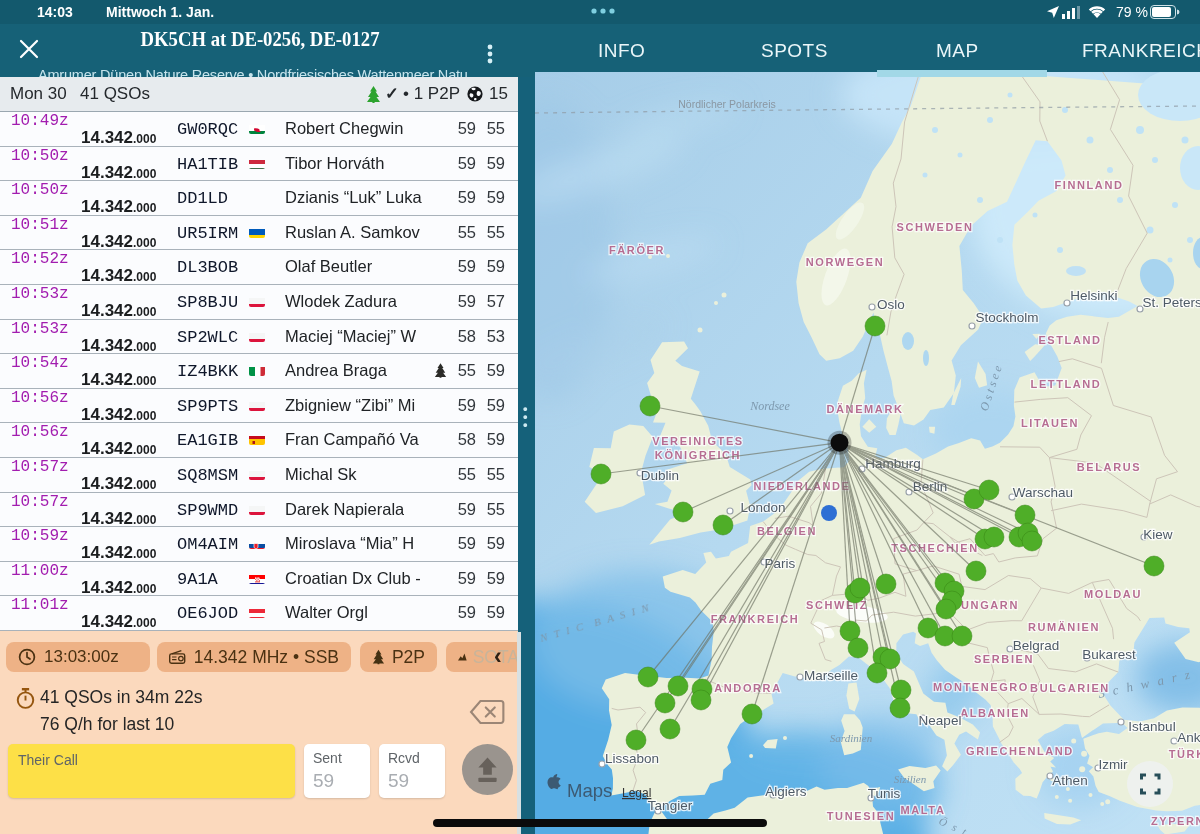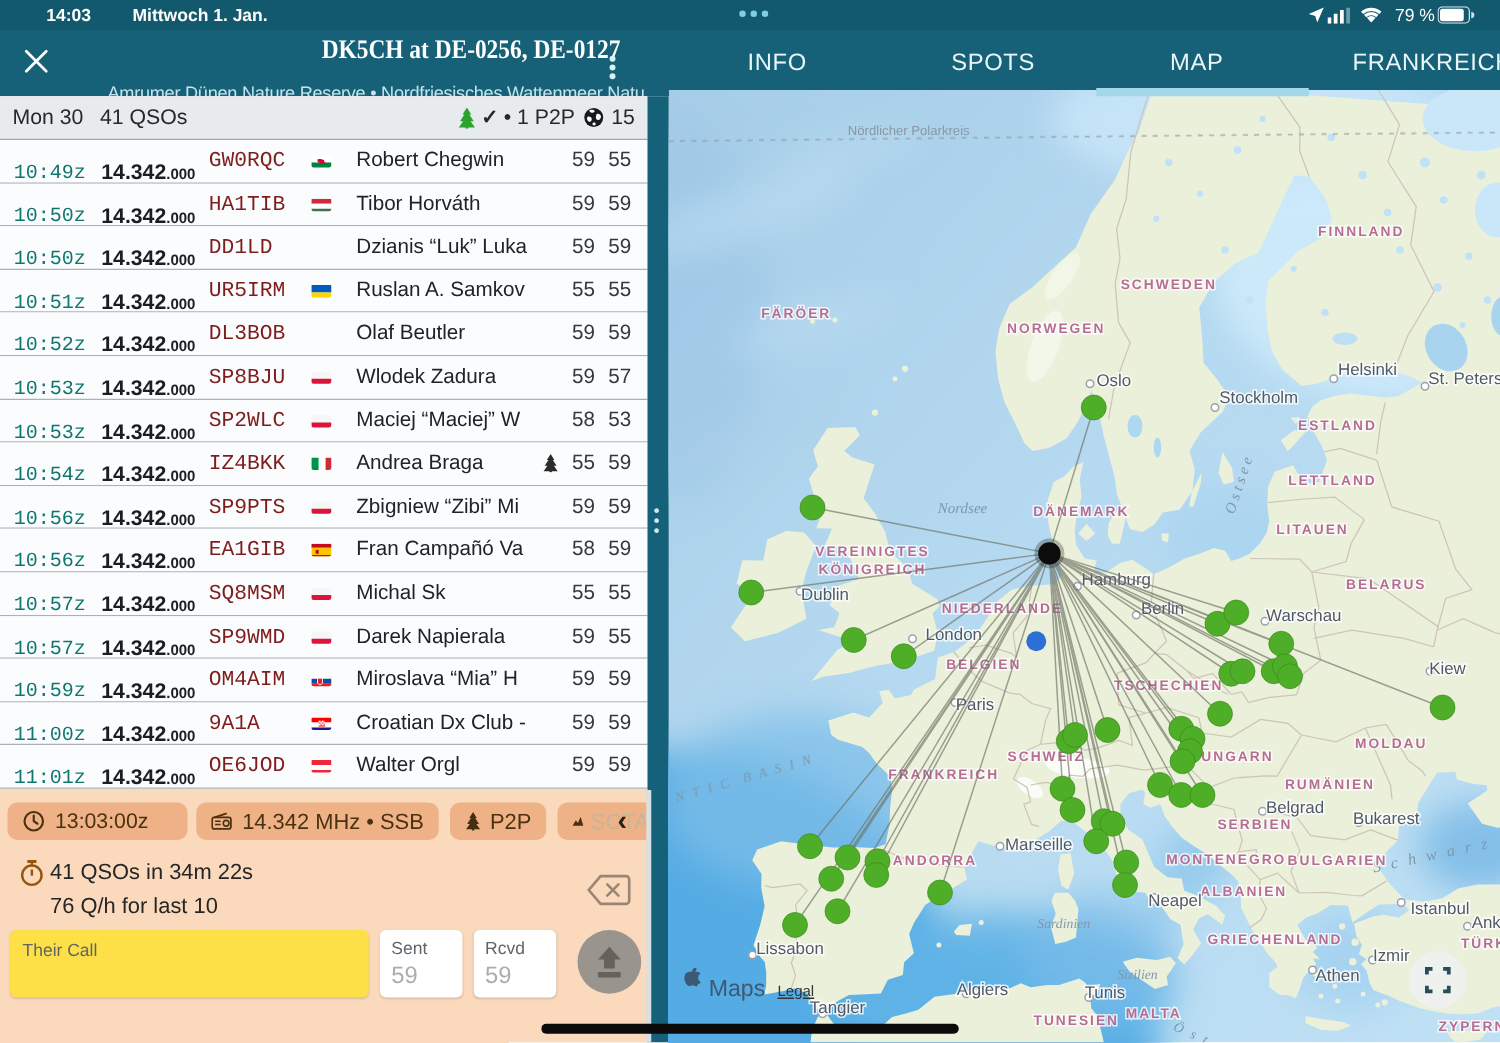--- a/index.html
+++ b/index.html
@@ -1,32 +1,32 @@
 <!DOCTYPE html>
 <html><head><meta charset="utf-8">
 <style>
 *{margin:0;padding:0;box-sizing:border-box}
 html,body{width:1200px;height:834px;overflow:hidden;font-family:"Liberation Sans",sans-serif;background:#fff}
 #app{position:relative;width:1124px;height:834px}
 #statusbar{position:absolute;left:0;top:0;width:1200px;height:24px;background:#13596d;color:#fff;font-size:14px}
 #navbar{position:absolute;left:0;top:24px;width:1200px;height:53px;background:#166177}
 #underline{position:absolute;left:877px;top:70px;width:170px;height:7px;background:#a2d8e7;z-index:5}
 .tab{position:absolute;top:16px;color:#eaf6f9;font-size:19px;letter-spacing:0.5px}
-#ltitle{position:absolute;left:12px;top:0;width:518px;height:53px;text-align:right;color:#fff}
+#ltitle{position:absolute;left:1px;top:0;width:518px;height:53px;text-align:center;color:#fff}
 #ltitle .t1{font-family:"Liberation Serif",serif;font-weight:bold;font-size:21.5px;margin-top:3px;transform:scaleX(0.87);transform-origin:center}
 #ltitle .t2{font-size:14.5px;letter-spacing:-0.2px;color:#c6e4ec;margin-top:15px;white-space:nowrap}
 #xbtn{position:absolute;left:18px;top:14px;width:22px;height:22px;color:#fff}
 #leftpanel{position:absolute;left:0;top:77px;width:518px;height:757px;background:#fbd9bd}
 #thead{position:absolute;left:0;top:0;width:518px;height:35px;background:#e7ebee;border-bottom:1px solid #9aa7b0;color:#24282c}
 #rows{position:absolute;left:0;top:35px;width:518px;height:519px;background:#fbfcfe}
 .row{position:relative;width:518px;height:34.6px;border-bottom:1px solid #a9b2ba;background:#fbfcfe}
-.tm{position:absolute;left:11px;top:17px;font-family:"Liberation Mono",monospace;font-size:16px;color:#0f766e}
+.tm{position:absolute;left:11px;top:0;font-family:"Liberation Mono",monospace;font-size:16px;color:#a21caf}
 .fq{position:absolute;left:81px;top:16px;font-size:17px;font-weight:bold;color:#1b1d1f}
 .fq small{font-size:12px;font-weight:bold}
-.cs{position:absolute;left:167px;top:8px;font-family:"Liberation Mono",monospace;font-size:17px;color:#7f1d1d}
+.cs{position:absolute;left:177px;top:8px;font-family:"Liberation Mono",monospace;font-size:17px;color:#0f172a}
 .fl{position:absolute;left:249px;top:11px;width:16px;height:11px;border-radius:2px;overflow:hidden}
 .nm{position:absolute;left:285px;top:7px;font-size:16.5px;color:#202326;white-space:nowrap;max-width:165px;overflow:hidden}
 .s1{position:absolute;left:452px;top:7px;width:24px;text-align:right;font-size:16.5px;color:#33383d}
 .s2{position:absolute;left:481px;top:7px;width:24px;text-align:right;font-size:16.5px;color:#33383d}
 .rowtree{position:absolute;left:434px;top:9px;font-size:14px;color:#1d1f21}
 #bottom{position:absolute;left:0;top:555px;width:518px;height:202px;background:#fbd9bd}
 .chip{position:absolute;height:30px;background:#eeb286;border-radius:8px;color:#4a3112;font-size:17px;display:flex;align-items:center;padding:0 12px;white-space:nowrap}
 #divider{position:absolute;left:518px;top:77px;width:17px;height:757px;background:#15617a}
 #divider .dots{position:absolute;left:5px;top:328px;color:#cde9f0;font-size:13px;line-height:8px;font-weight:bold}
 #mapwrap{position:absolute;left:535px;top:72px;width:665px;height:762px;overflow:hidden}

